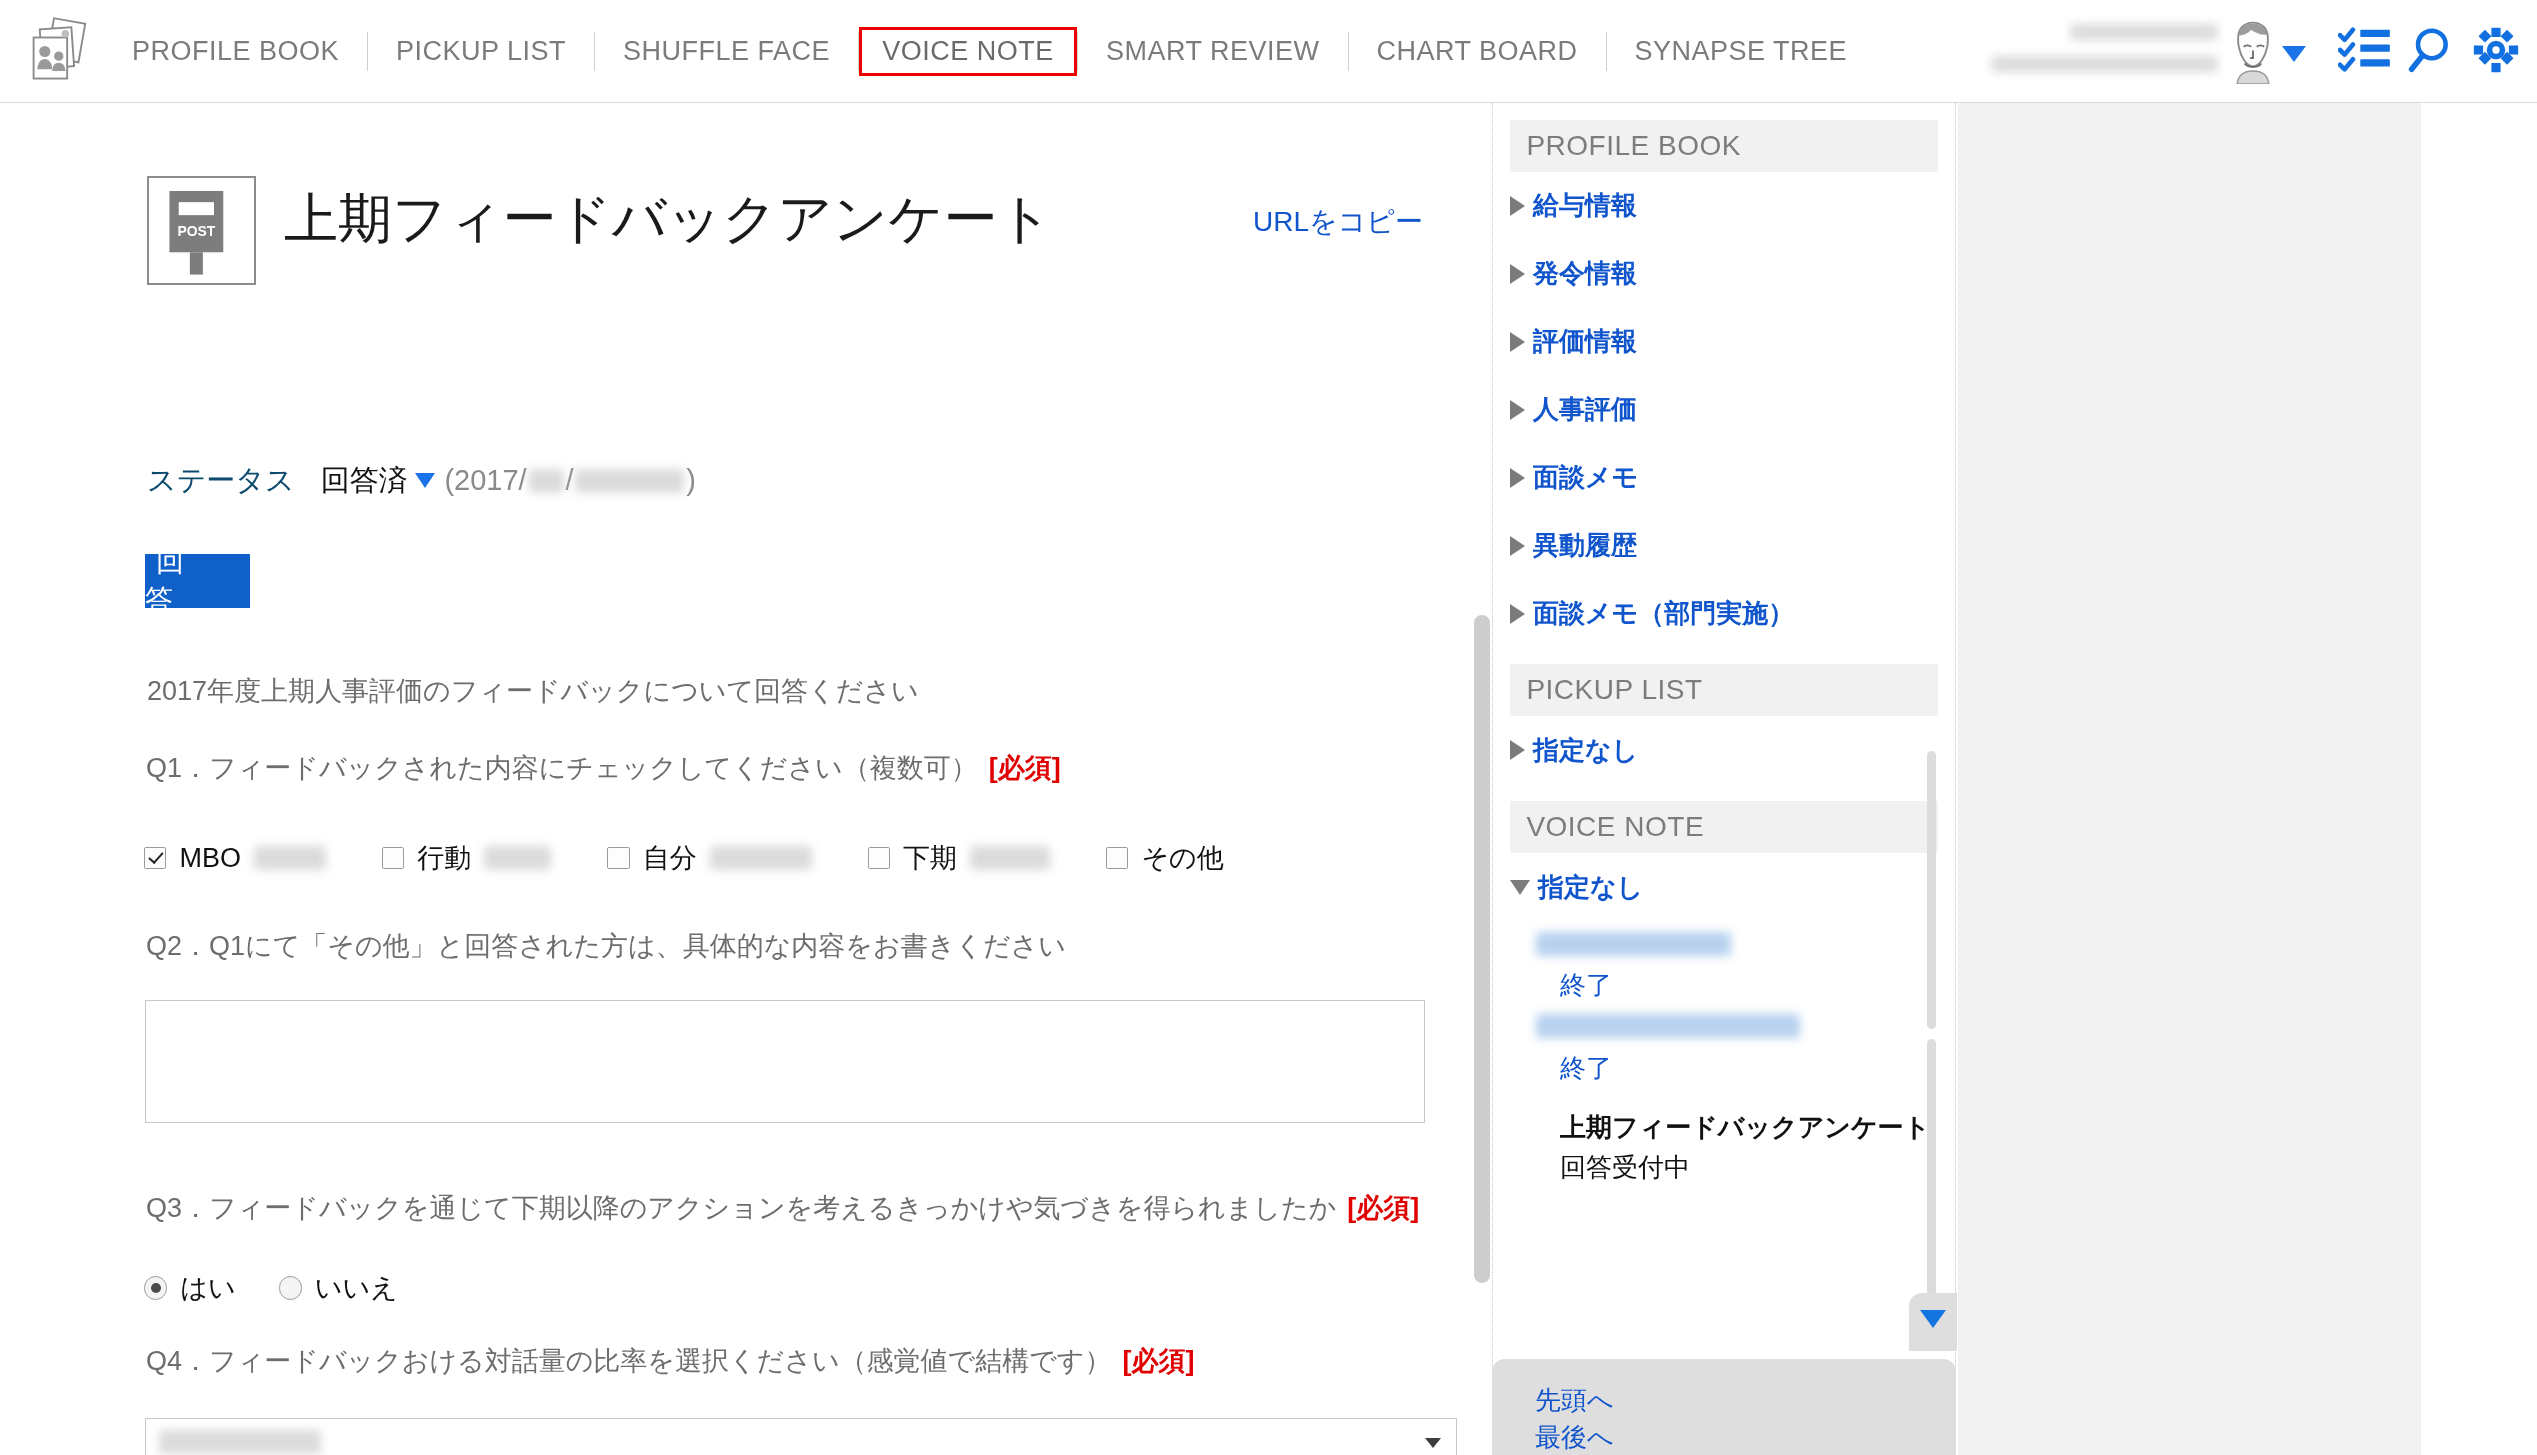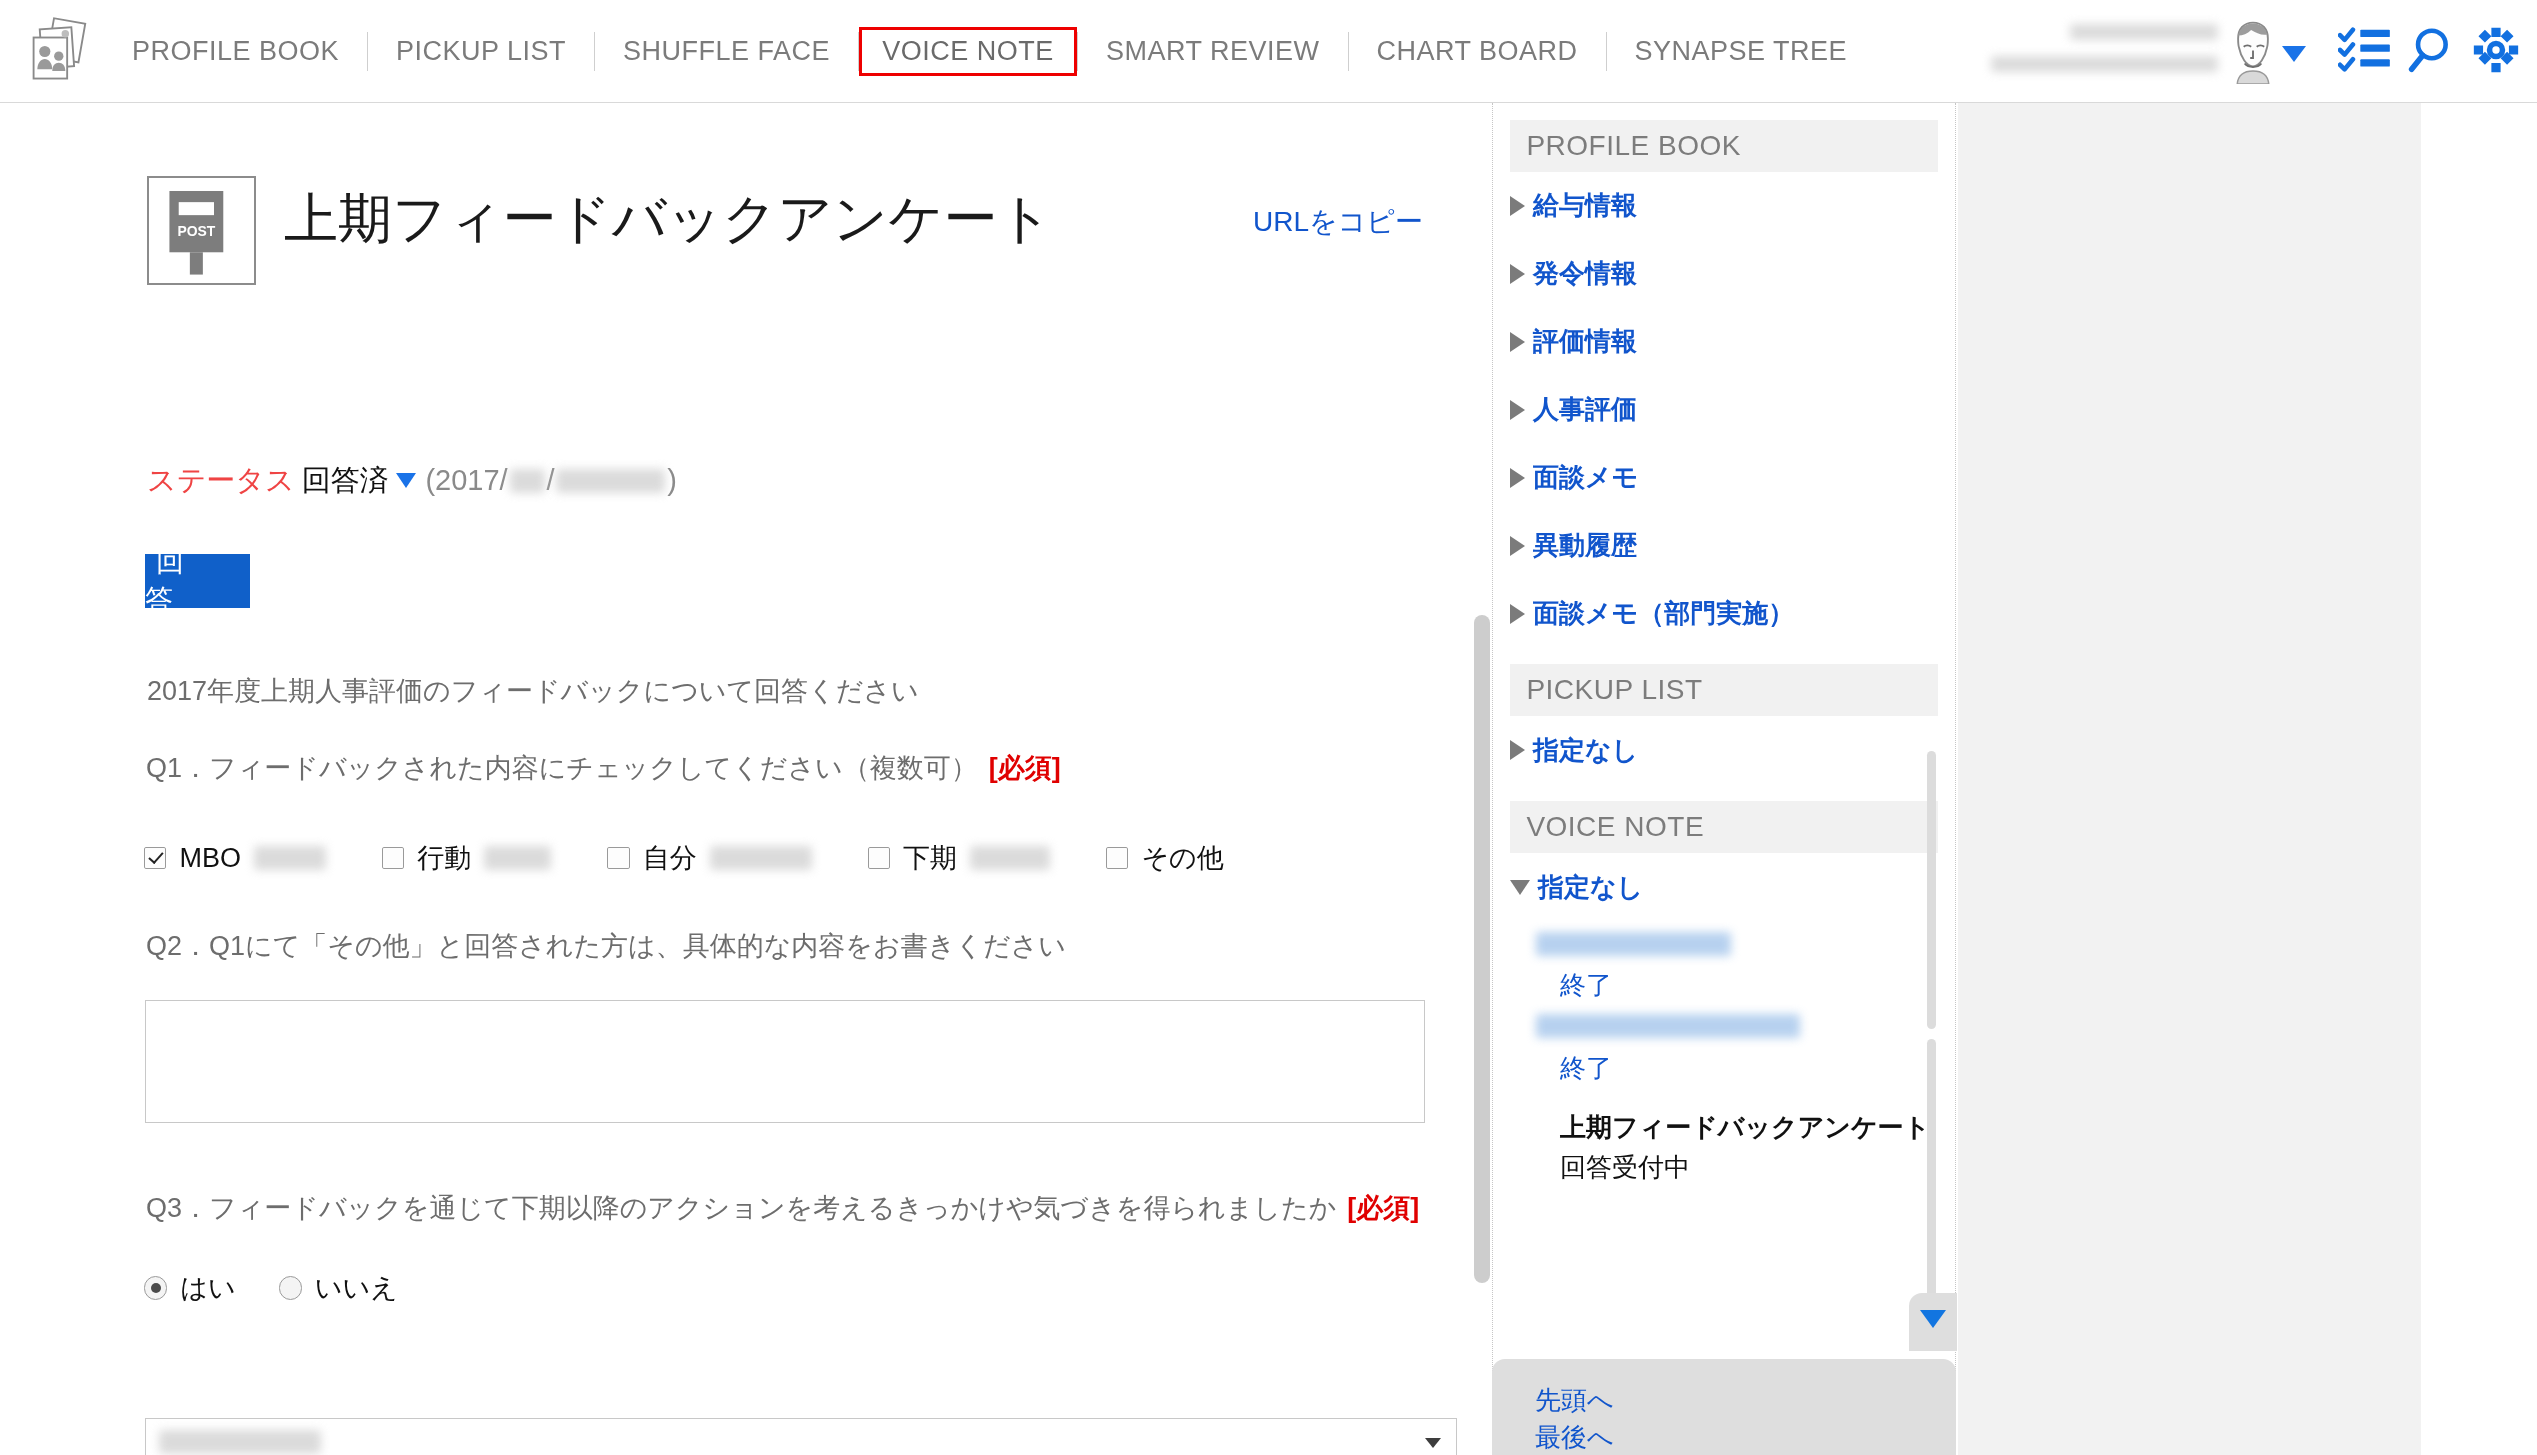--- a/index.html
+++ b/index.html
@@ -72,21 +72,21 @@
     font-family:"DejaVu Sans",sans-serif;
   }
   .url-copy{
     position:absolute;left:1106px;top:33px;
     font-size:28px;color:#1155cc;cursor:pointer;white-space:nowrap;
   }
   .status-row{
     position:absolute;left:147px;top:359px;height:37px;
     display:flex;align-items:center;font-size:29px;
   }
-  .status-label{color:#ef4444;margin-right:7px;}
+  .status-label{color:#0c4a6e;margin-right:26px;}
   .status-value{color:#111;font-weight:400;}
   .status-caret{
     margin:0 9.3px 0 7.4px;width:0;height:0;
     border-left:10.2px solid transparent;border-right:10.2px solid transparent;
     border-top:15px solid #1a73e8;cursor:pointer;
   }
   .status-date{color:#8a8a8a;display:flex;align-items:center;}
   .date-blur1{height:24px;width:35px;margin:0 1.9px;}
   .date-blur2{height:24px;width:109px;margin:0 1.9px;}
   .answer-btn{
@@ -385,20 +385,23 @@
     <span>Q3．フィードバックを通じて下期以降のアクションを考えるきっかけや気づきを得られましたか</span><span class="req">[必須]</span>
   </div>
   <div class="opt-row" style="top:1167px;">
     <span class="radio sel"></span>
     <span class="opt-txt">はい</span>
     <span style="width:30px;"></span>
     <span class="radio"></span>
     <span class="opt-txt">いいえ</span>
   </div>
 
+  <div class="q-label" style="top:1240px;">
+    <span>Q4．フィードバックおける対話量の比率を選択ください（感覚値で結構です）</span><span class="req">[必須]</span>
+  </div>
   <div class="sel-box">
     <span class="blur sel-blur"></span>
     <span class="sel-arrow"></span>
   </div>
 </div>
 
 <div class="main-scroll-track"></div>
 <div class="main-scroll-thumb"></div>
 
 <div class="right-filler"></div>

